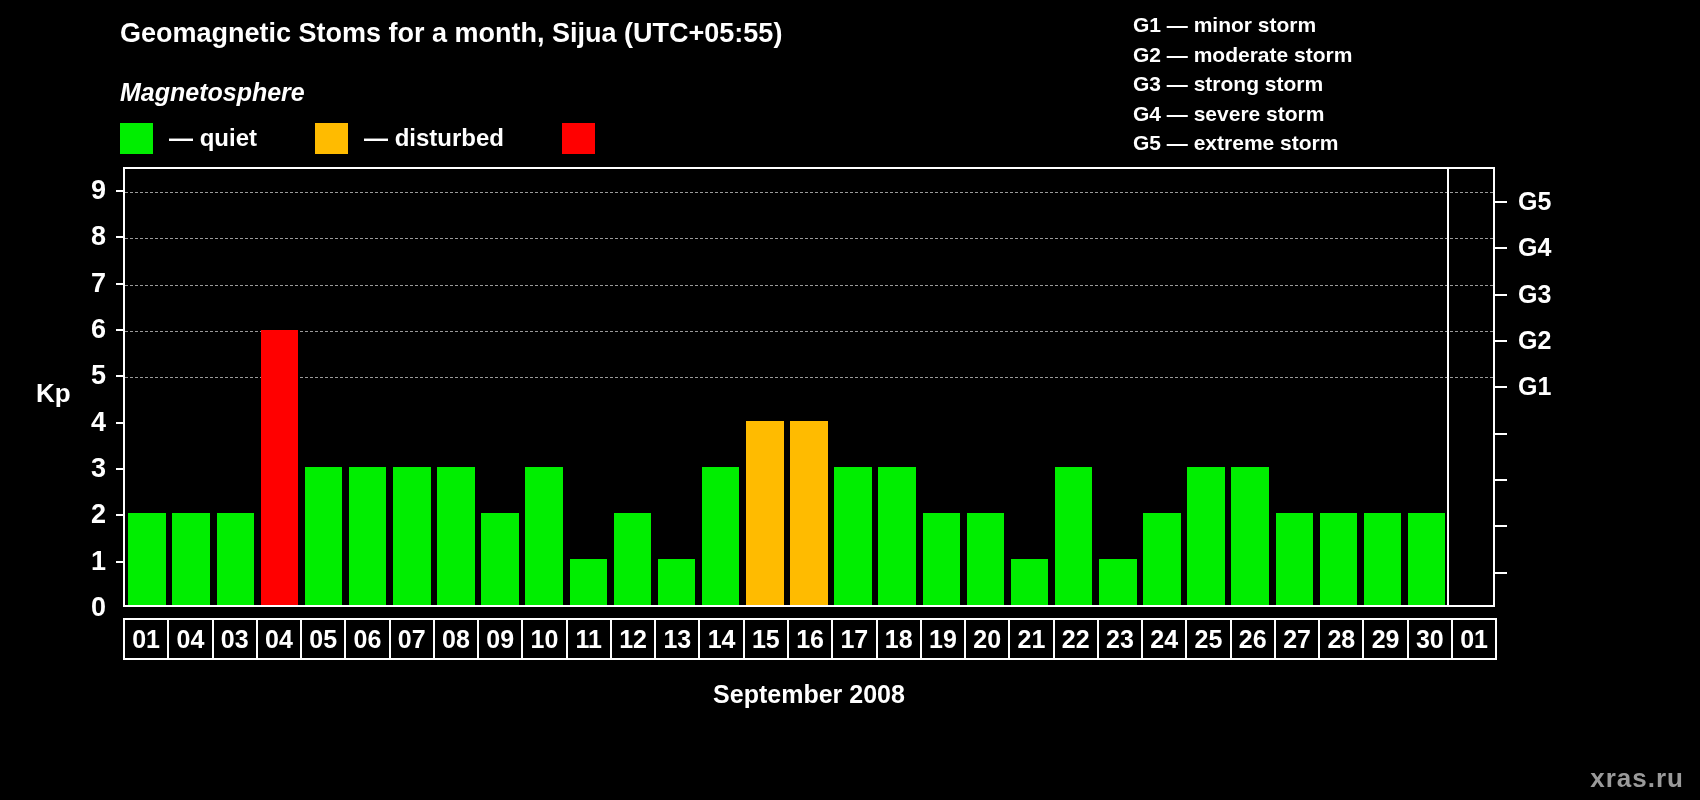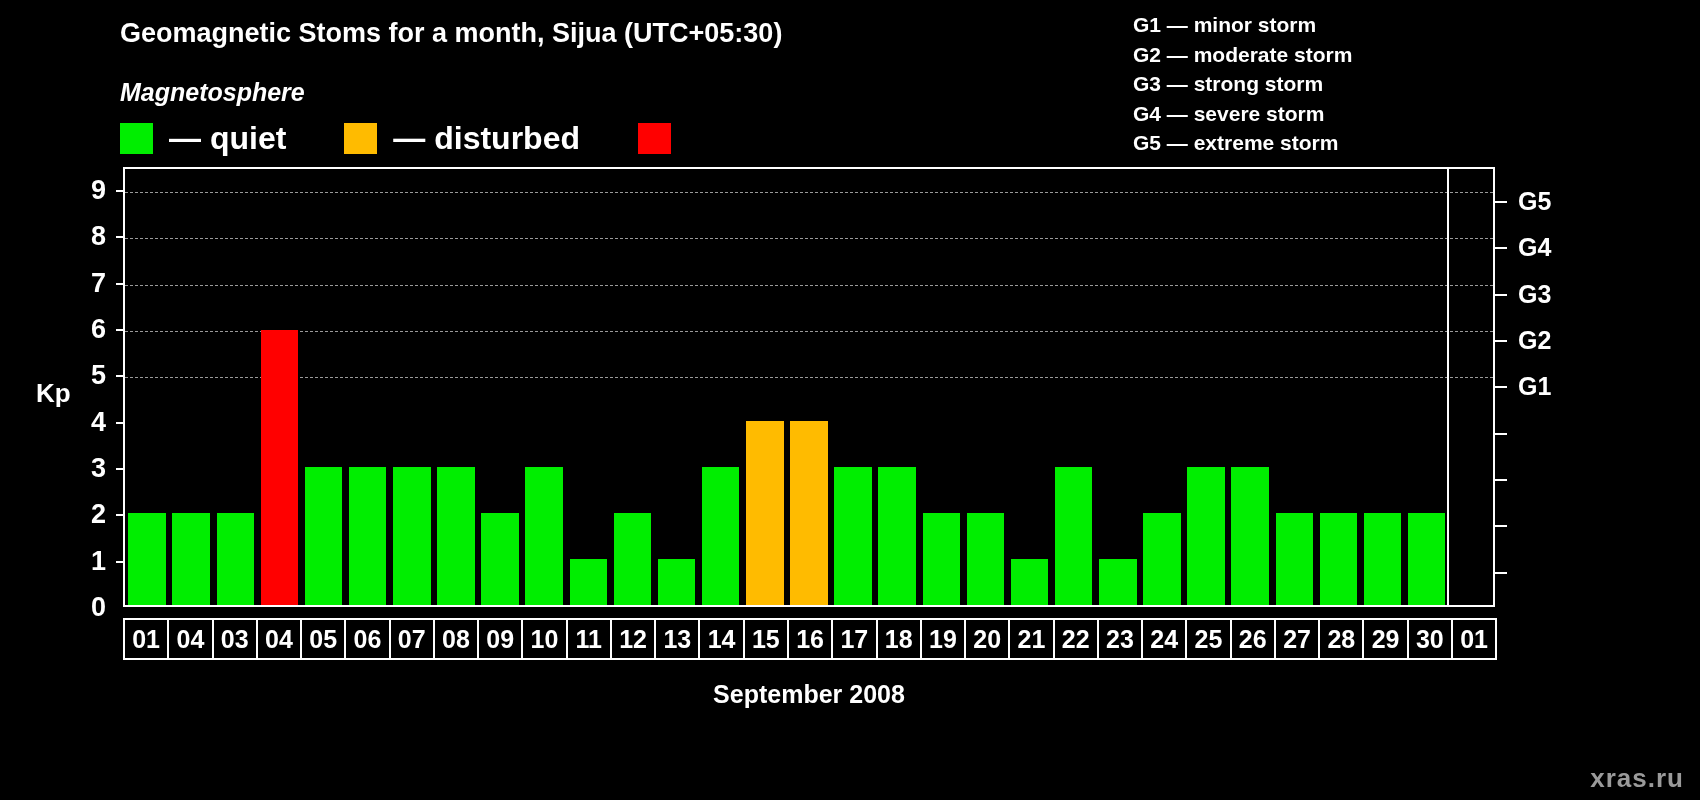--- a/index.html
+++ b/index.html
@@ -18,21 +18,21 @@
     font-size:25px;font-weight:bold;white-space:nowrap;font-style:italic;
   }
   
   #legend{
     position:absolute;left:120px;top:122px;height:32px;
     display:flex;align-items:center;
   }
   .legend-item{display:flex;align-items:center;margin-right:58px;}
   .legend-swatch{width:33px;height:31px;display:block;}
   .legend-text{
-    font-size:32px;font-weight:bold;margin-left:16px;white-space:nowrap;
+    font-size:24px;font-weight:bold;margin-left:16px;white-space:nowrap;
   }
   
   #g-legend{
     position:absolute;left:1133px;top:10px;
     font-size:21px;font-weight:bold;line-height:29.5px;
   }
   #g-legend div{white-space:nowrap;}
   
   #plot-area{
     position:absolute;left:123px;top:167px;width:1372px;height:440px;
@@ -102,21 +102,21 @@
     text-align:center;font-size:25px;font-weight:bold;
   }
   #watermark{
     position:absolute;right:16px;bottom:6px;
     font-size:26px;font-weight:bold;color:#9a9a9a;letter-spacing:1px;
   }
 </style>
 </head>
 <body>
 
-<div id="chart-title">Geomagnetic Stoms for a month, Sijua (UTC+05:30)</div>
+<div id="chart-title">Geomagnetic Stoms for a month, Sijua (UTC+05:55)</div>
 <div id="magnetosphere-label">Magnetosphere</div>
 
 <div id="legend">
     <div class="legend-item">
       <span class="legend-swatch" style="background: rgb(0, 238, 0);"></span>
       <span class="legend-text">— quiet</span>
     </div>
     <div class="legend-item">
       <span class="legend-swatch" style="background: rgb(255, 187, 0);"></span>
       <span class="legend-text">— disturbed</span>

